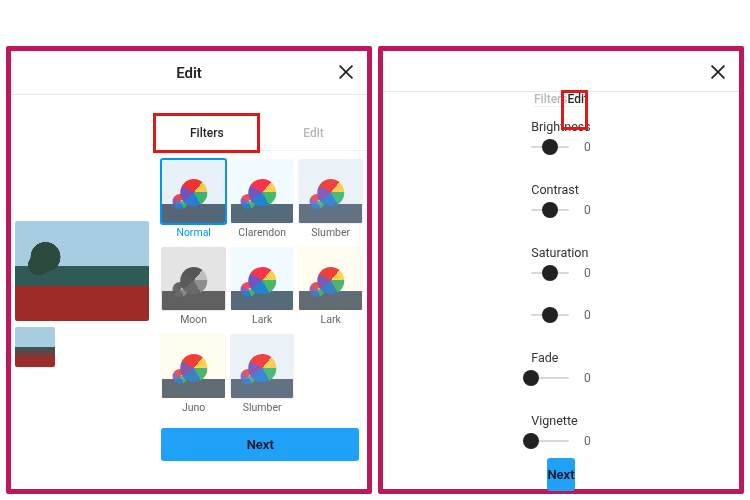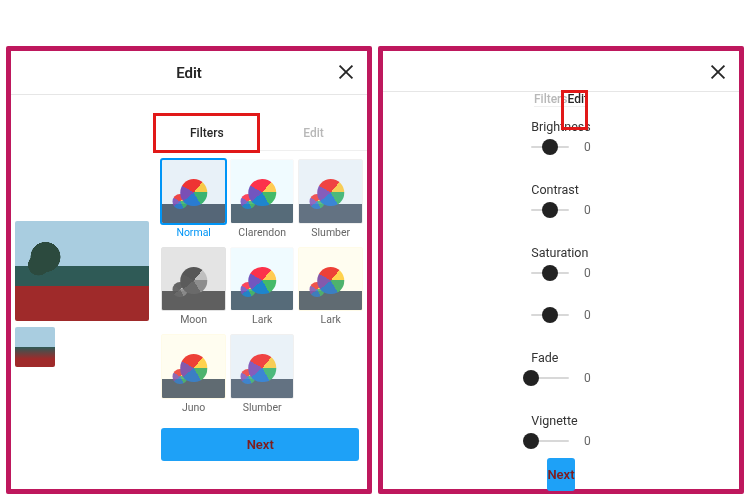--- a/index.html
+++ b/index.html
@@ -145,21 +145,21 @@
   .balloon.small { left:28%; bottom:22%; width:24%; height:24%; opacity:.9;}
   .filter-thumb.mono { filter: grayscale(1) brightness(.95);}
   .filter-thumb.warm { filter: sepia(.25) saturate(1.2);}
   .filter-thumb.cool { filter: hue-rotate(-8deg) brightness(1.04);}
   .filter-thumb.fade { filter: contrast(.85) brightness(1.08);}
   .filter-label { font-size: 10.5px; color:#666; margin: 2px 0 4px; }
   .filter-item.active .filter-label { color:#0095f6; }
   .footer-btn {
     margin: 6px 8px 8px 8px;
     background: #1ea1f7;
-    color: #7f1d1d;
+    color: #0f172a;
     text-align: center;
     padding: 9px 0;
     border-radius: 3px;
     font-size: 13px;
     font-weight: 600;
     cursor: pointer;
   }
   .filter-scroll::-webkit-scrollbar{ width:8px;}
   .filter-scroll::-webkit-scrollbar-thumb{ background:#c0c0c0; border-radius:4px;}
   .filter-scroll::-webkit-scrollbar-track{ background:#f2f2f2;}

